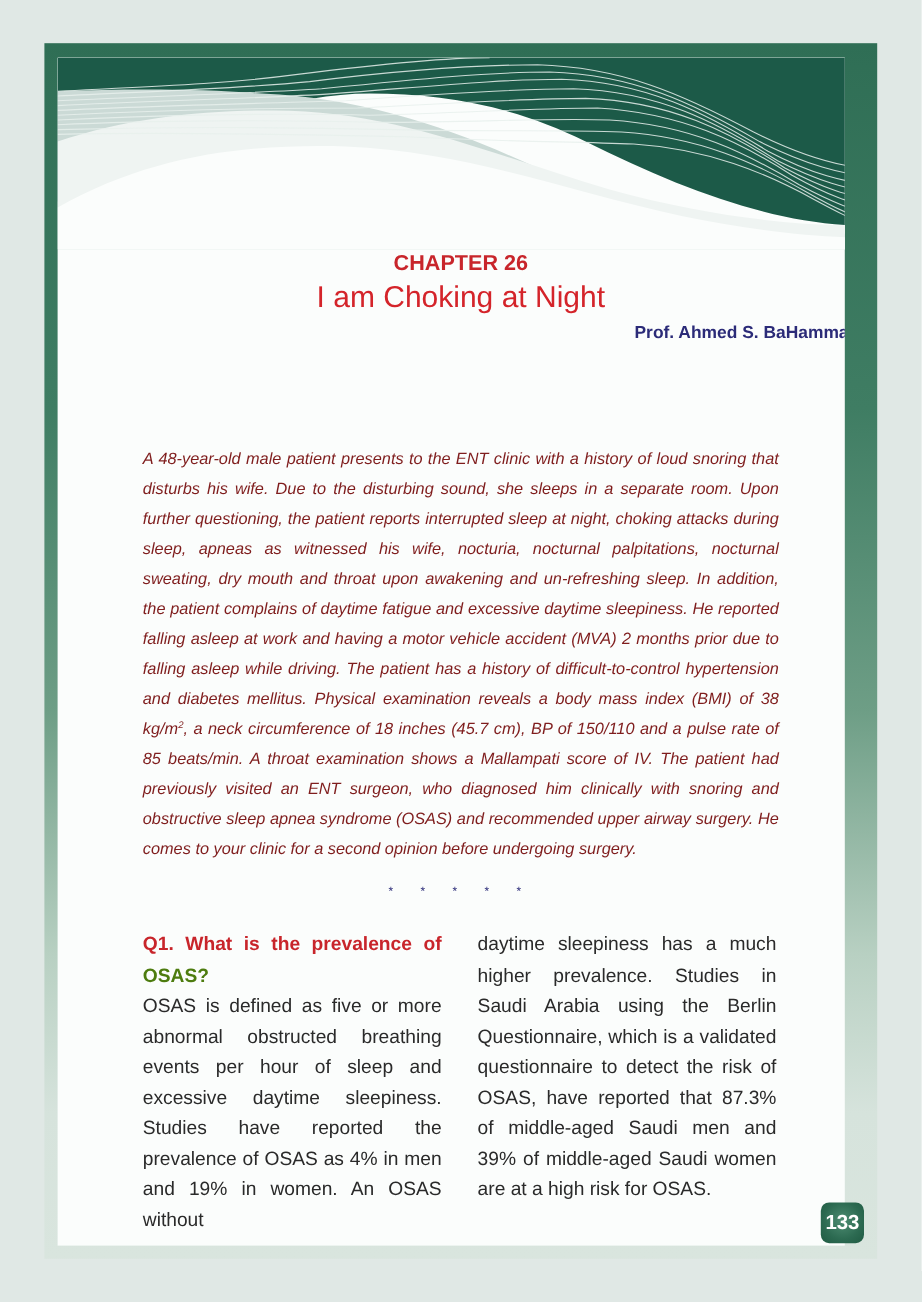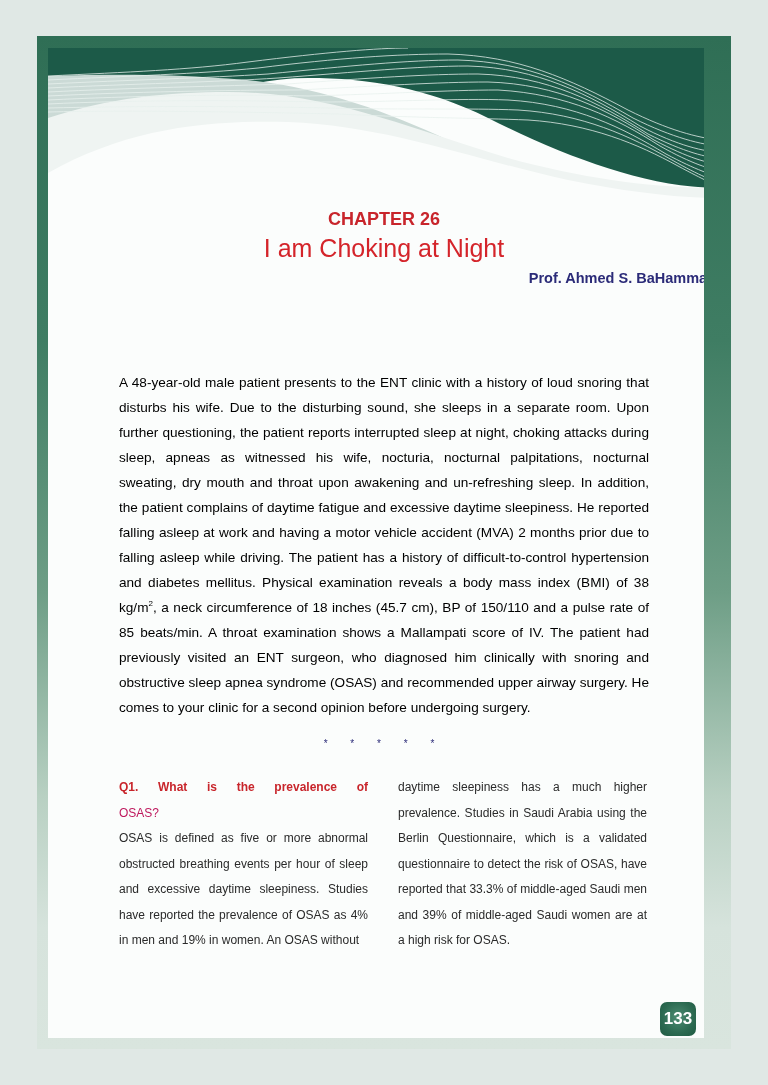--- a/index.html
+++ b/index.html
@@ -17,38 +17,38 @@
       position: absolute; left: 48px; top: 48px; width: 656px; height: 990px;
       background: #fbfdfc; overflow: hidden;
     }
     .header-art { position: absolute; left: 0; top: 0; width: 672px; height: 160px; }
     .title-block { position: absolute; left: 0; top: 160px; width: 672px; text-align: center; }
     .chapter-label { color: #c8252b; font-weight: bold; font-size: 18px; line-height: 22px; }
     .chapter-title { color: #d4242a; font-weight: normal; font-size: 25px; line-height: 32px; margin-top: 2px; }
     .author { color: #2b2b78; font-weight: bold; font-size: 14.5px; line-height: 20px; margin-top: 4px; text-align: right; }
     .case {
       position: absolute; left: 71px; top: 322px; width: 530px;
-      font-size: 13.6px; line-height: 25px; color: #000000;
+      font-style: italic; font-size: 13.6px; line-height: 25px; color: #7f1d1d;
       text-align: justify;
     }
     .case sup { font-size: 8px; line-height: 0; }
     .stars {
       position: absolute; left: 0; width: 672px; top: 690px; text-align: center;
       color: #2b2b78; font-size: 10px; letter-spacing: 10px;
     }
     .col {
       position: absolute; top: 727px; width: 249px;
-      font-size: 12px; line-height: 25.5px; color: #2a2a2a; text-align: justify;
+      font-size: 16px; line-height: 25.5px; color: #2a2a2a; text-align: justify;
     }
     .col-left { left: 71px; }
     .col-right { left: 350px; }
     .q-heading { color: #c8252b; font-weight: bold; text-align: justify; text-align-last: justify; }
-    .q-heading-2 { color: #be185d; font-weight: normal; }
+    .q-heading-2 { color: #4d7c0f; font-weight: bold; }
     .page-badge {
-      position: absolute; left: 660px; top: 1002px; width: 36px; height: 34px;
+      position: absolute; left: 684px; top: 1002px; width: 36px; height: 34px;
       border-radius: 7px;
       background: radial-gradient(circle at 50% 45%, #4d8c72 0%, #2c6a51 60%, #1f5a42 100%);
       color: #ffffff; font-weight: bold; font-size: 17px; line-height: 34px; text-align: center;
     }
   </style>
 </head>
 <body>
 
 <div class="frame"></div>
 
@@ -84,17 +84,17 @@
 
   <div class="stars">* * * * *</div>
 
   <div class="col col-left">
     <div class="q-heading">Q1. What is the prevalence of</div>
     <div class="q-heading-2">OSAS?</div>
     <div>OSAS is defined as five or more abnormal obstructed breathing events per hour of sleep and excessive daytime sleepiness. Studies have reported the prevalence of OSAS as 4% in men and  19%  in women.  An OSAS without</div>
   </div>
 
   <div class="col col-right">
-    <div>daytime sleepiness has a much higher prevalence. Studies in Saudi Arabia using the Berlin Questionnaire, which is a validated questionnaire to detect the risk of OSAS, have reported that 33.3% of middle-aged Saudi men and 39% of middle-aged Saudi women are at a high risk for OSAS.</div>
+    <div>daytime sleepiness has a much higher prevalence. Studies in Saudi Arabia using the Berlin Questionnaire, which is a validated questionnaire to detect the risk of OSAS, have reported that 87.3% of middle-aged Saudi men and 39% of middle-aged Saudi women are at a high risk for OSAS.</div>
   </div>
 </div>
 
 <div class="page-badge">133</div>
 
 </body></html>

